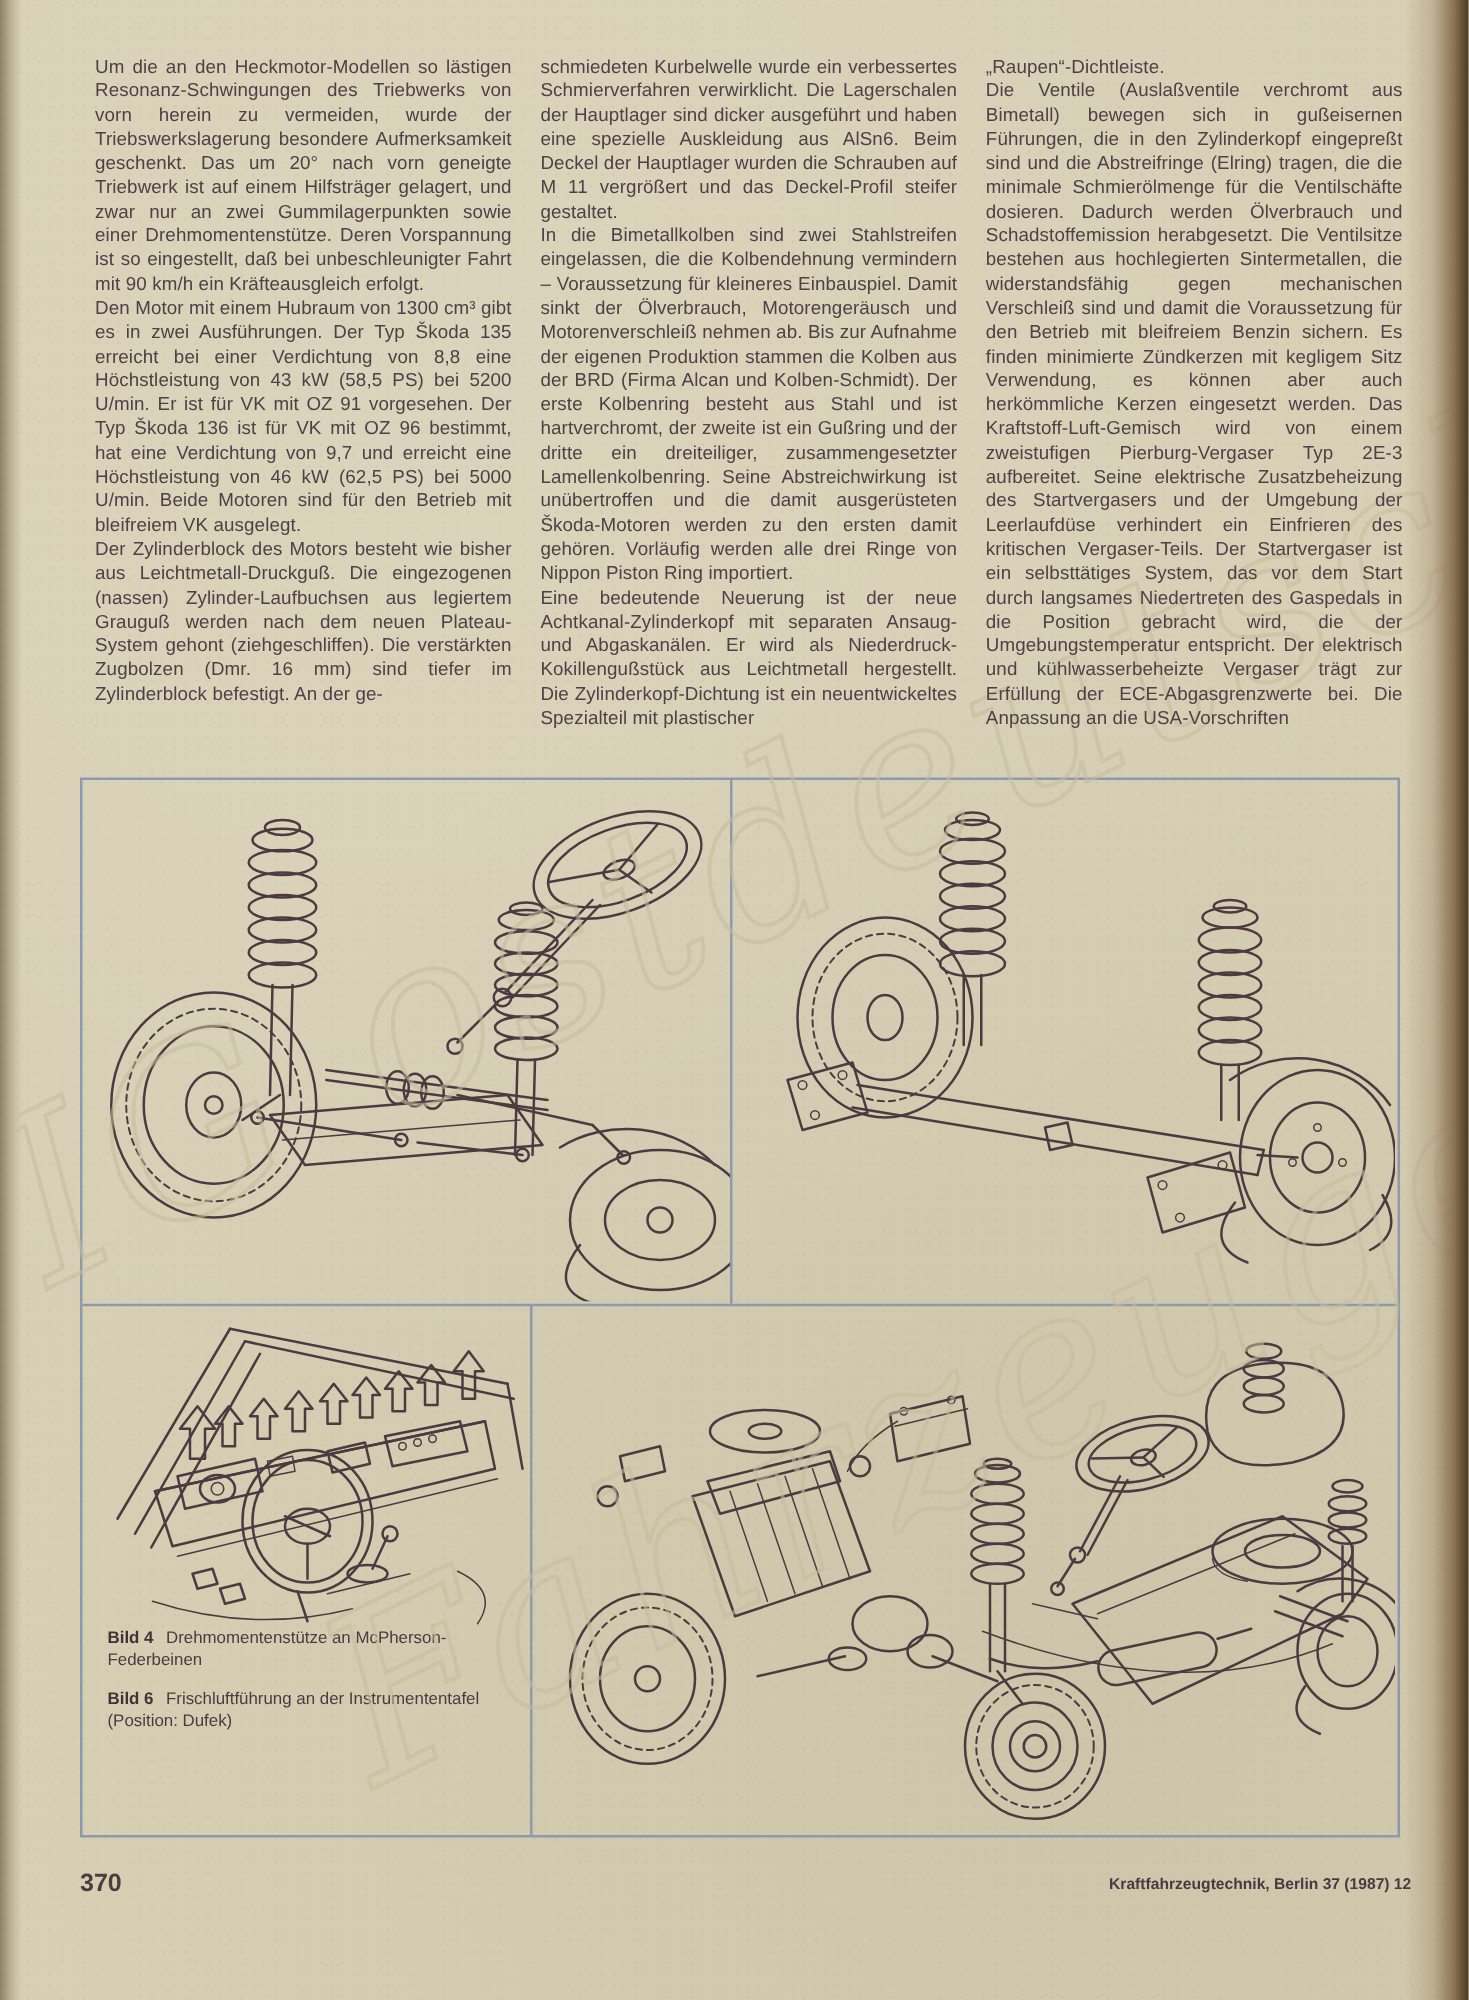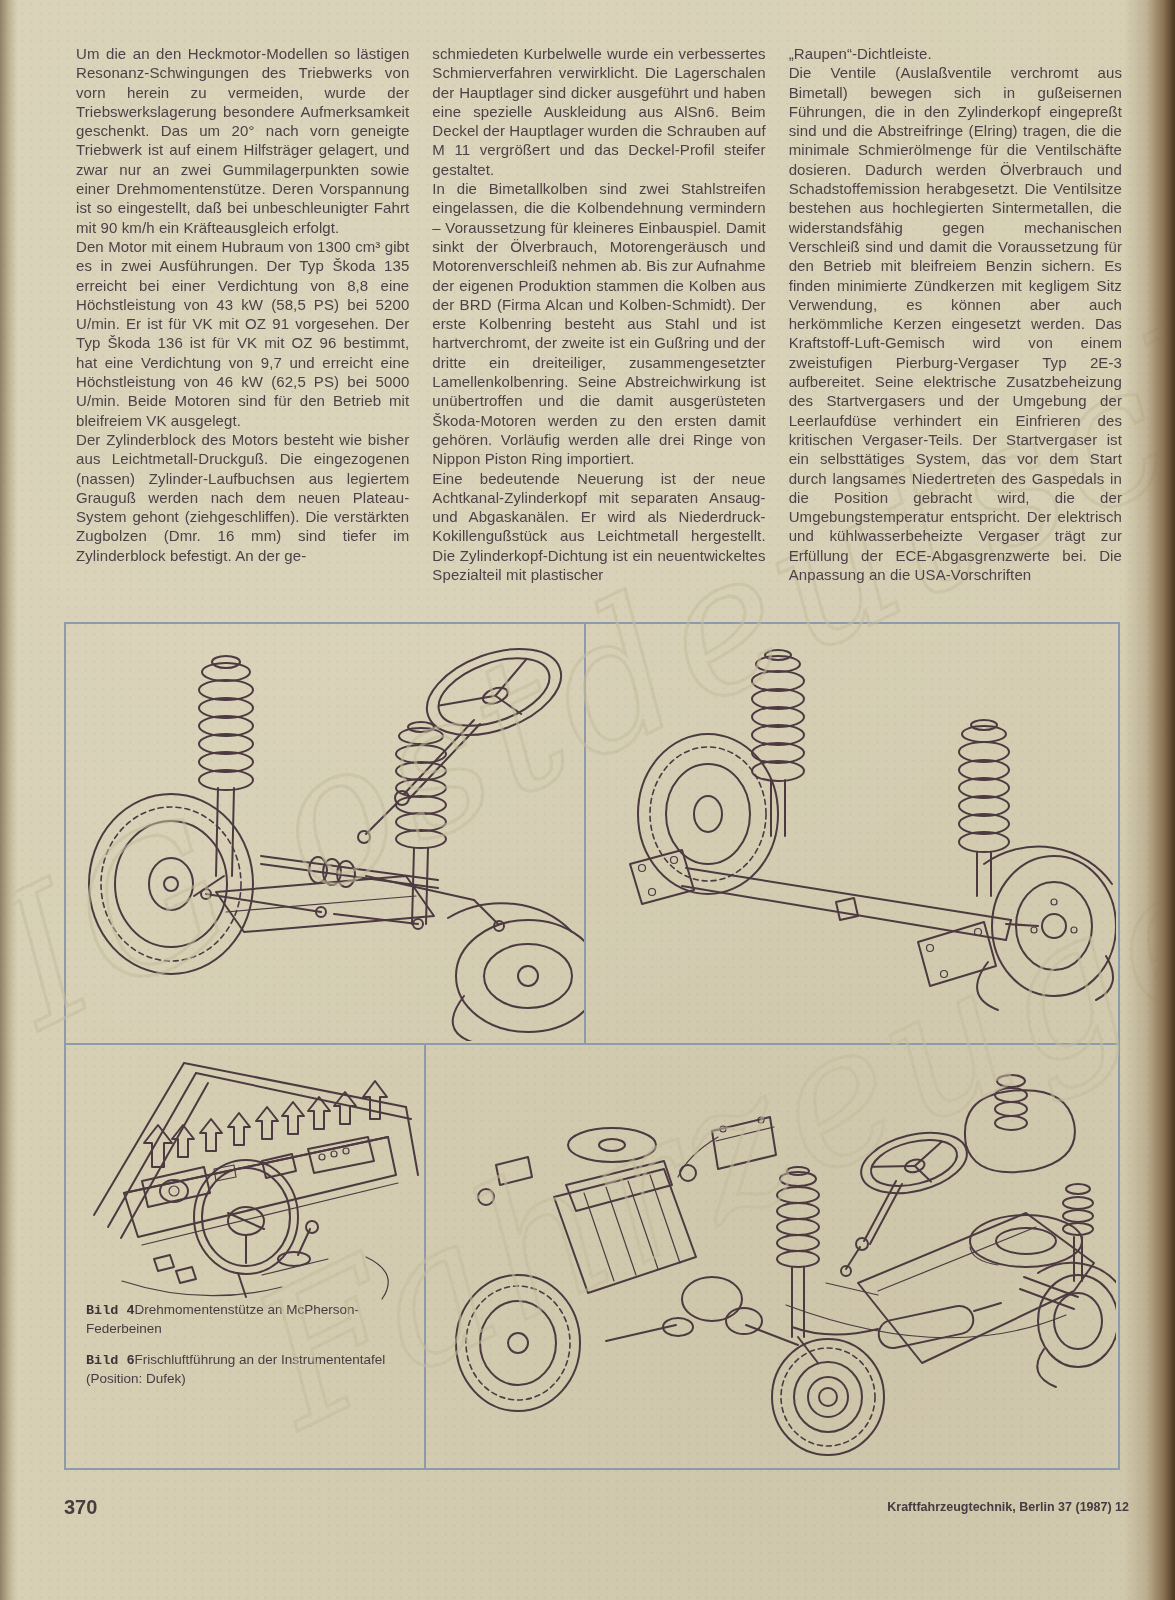--- a/index.html
+++ b/index.html
@@ -32,21 +32,21 @@
   .cell-tr{left:520px;top:0;width:532px;height:419px;}
   .cell-bl{left:0;top:419px;width:360px;height:425px;border-top:2px solid #8d9aab;border-right:2px solid #8d9aab;}
   .cell-br{left:360px;top:419px;width:692px;height:425px;border-top:2px solid #8d9aab;}
   .ill{display:block;}
   .ill *{stroke:#4c3a40;fill:none;stroke-width:2;stroke-linecap:round;stroke-linejoin:round;}
   .ill .thin{stroke-width:1.2;}
   .ill .tread{stroke-dasharray:5 4;stroke-width:1.6;}
   
   .captions{position:absolute;left:20px;top:256px;width:322px;color:#483b41;}
   .caption{font-size:13.5px;line-height:17.5px;margin-bottom:14px;}
-  .caption b{font-weight:bold;color:#3f3338;font-family:Liberation Mono, monospace;}
+  .caption b{font-weight:bold;margin-right:10px;color:#3f3338;}
   
   .footer-left{position:absolute;left:64px;top:1496px;font-size:20px;font-weight:bold;color:#4a3d42;z-index:3;}
   .footer-right{position:absolute;right:46px;top:1500px;font-size:12.5px;font-weight:bold;color:#473a40;z-index:3;margin-left:40px;}
   
   .watermark{position:absolute;left:0;top:0;z-index:2;pointer-events:none;}
   .watermark text{font-family:"DejaVu Serif", serif;font-style:italic;font-size:185px;
       letter-spacing:8px;fill:none;stroke:#c6bd9e;stroke-width:3.2;opacity:.55;}
 </style>
 </head>
 <body>

